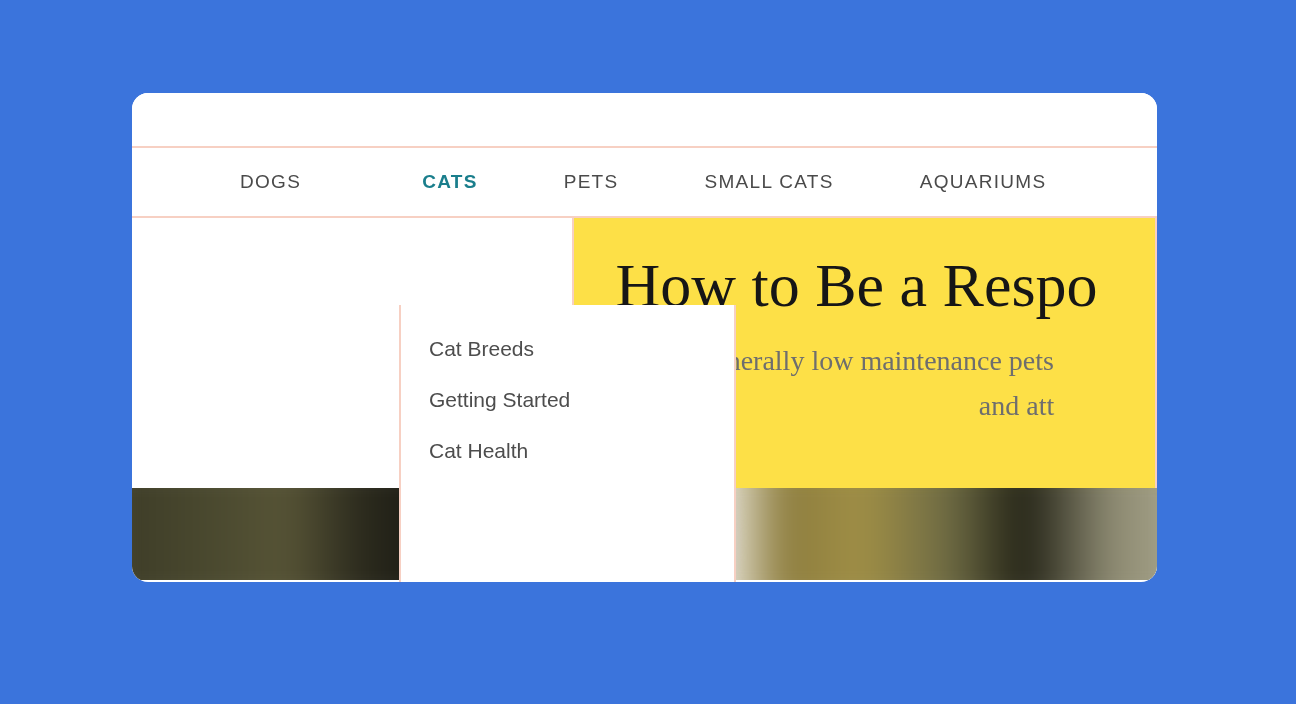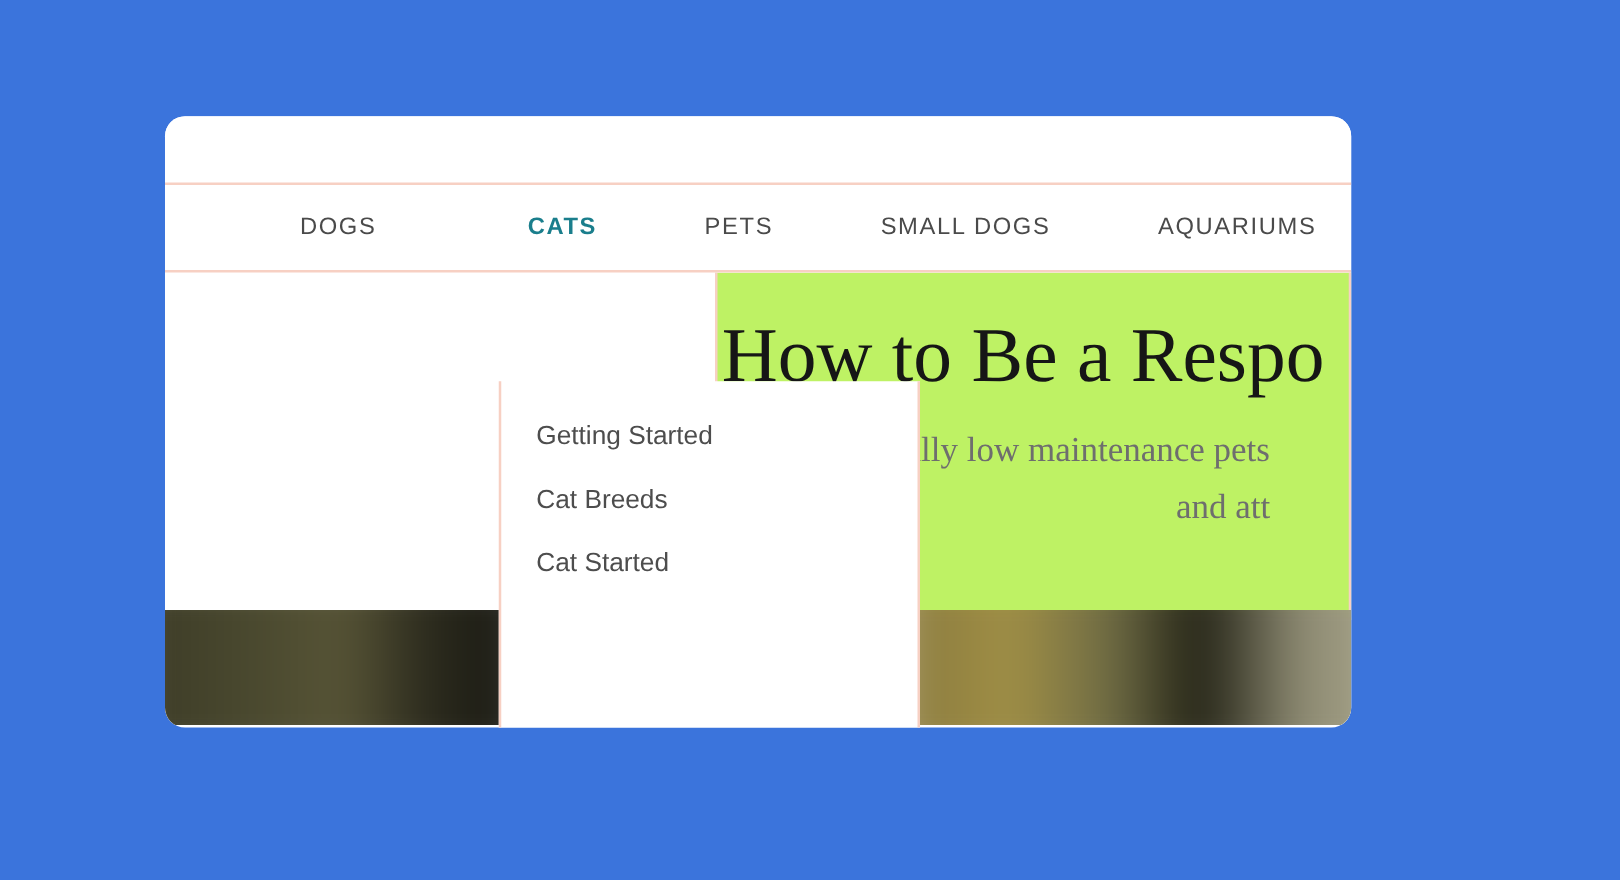--- a/index.html
+++ b/index.html
@@ -14,21 +14,21 @@
     background: #3b74dc;
     font-family: "Liberation Sans", sans-serif;
     position: relative;
   }
 
   
   .site-card {
     position: absolute;
     left: 132px;
     top: 93px;
-    width: 949px;
+    width: 1025px;
     height: 489px;
     background: #ffffff;
     border-radius: 16px;
     overflow: hidden;
   }
 
   
   .top-strip {
     height: 53px;
     background: #ffffff;
@@ -72,21 +72,21 @@
   }
 
   .hero-text-box {
     position: absolute;
     left: 440px;
     top: 0px;
     right: 0;
     height: 278px;
     border: 2px solid #f7d0c3;
     border-top: none;
-    background: #bef264;
+    background: #fde047;
     overflow: hidden;
     text-align: center;
   }
 
   .hero-title {
     font-family: "Liberation Serif", serif;
     font-size: 62px;
     font-weight: 400;
     color: #161616;
     line-height: 1.15;
@@ -179,21 +179,21 @@
 <body>
 
 <div class="site-card">
 
   <div class="top-strip"></div>
 
   <nav class="nav-bar">
     <div class="nav-item">DOGS</div>
     <div class="nav-item active">CATS</div>
     <div class="nav-item">PETS</div>
-    <div class="nav-item">SMALL DOGS</div>
+    <div class="nav-item">SMALL CATS</div>
     <div class="nav-item">AQUARIUMS</div>
   </nav>
 
   <div class="hero">
 
     <div class="hero-text-box">
       <div class="hero-title">How to Be a Respo</div>
       <div class="hero-sub">
         <span>are generally low maintenance pets</span>
         <span class="line2">and att</span>
@@ -202,19 +202,19 @@
 
     <div class="hero-photo">
       <div class="layer ph-base"></div>
       <div class="ph-dark"></div>
       <div class="ph-ear"></div>
     </div>
 
   </div>
 
   <div class="dropdown">
+    <div class="dd-item">Cat Breeds</div>
     <div class="dd-item">Getting Started</div>
-    <div class="dd-item">Cat Breeds</div>
-    <div class="dd-item">Cat Started</div>
+    <div class="dd-item">Cat Health</div>
 
   </div>
 
 </div>
 
 </body></html>

